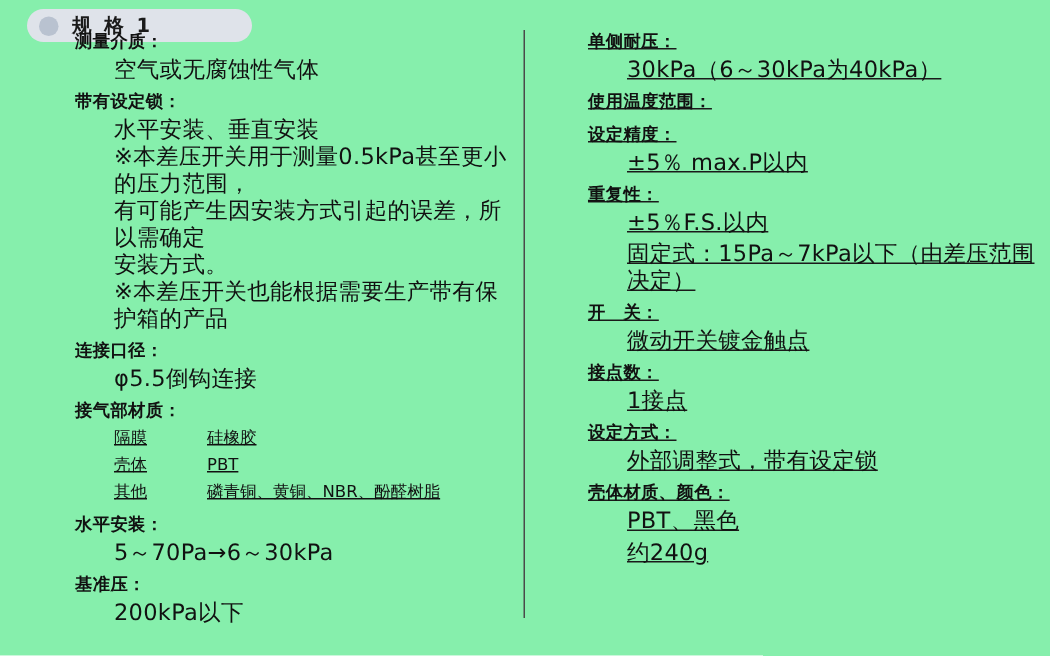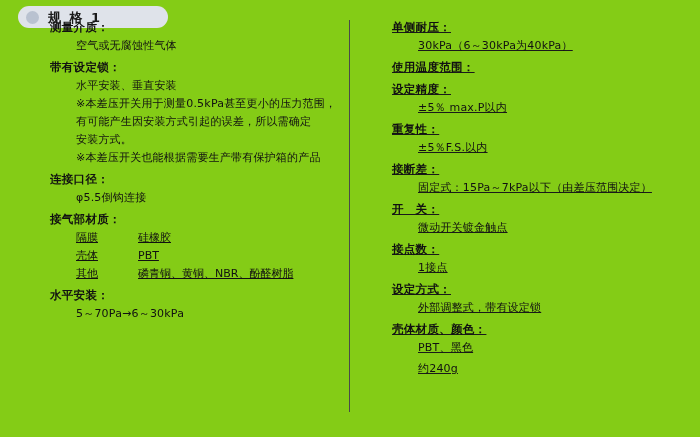--- a/index.html
+++ b/index.html
@@ -10,21 +10,21 @@
     height: 437px;
     background: #ffffff;
     font-family: "DejaVu Sans", "Liberation Sans", sans-serif;
     color: #1a1a1a;
     overflow: hidden;
   }
   #page {
     position: relative;
     width: 700px;
     height: 437px;
-    background: #84cc16;
+    background: #86efac;
   }
 
   
   .header {
     position: absolute;
     left: 18px;
     top: 6px;
     width: 150px;
     height: 22px;
     background: #dfe3ea;
@@ -74,21 +74,21 @@
 
   .entry { margin-bottom: 3px; }
   .label {
     font-size: 11.5px;
     font-weight: bold;
     line-height: 19px;
     letter-spacing: 0.3px;
     color: #111;
   }
   .value {
-    font-size: 11px;
+    font-size: 15px;
     line-height: 18px;
     letter-spacing: 0.2px;
     color: #111;
     padding-left: 26px;
     white-space: pre-wrap;
   }
 
   
   .subrow {
     font-size: 11px;
@@ -150,20 +150,24 @@
           <span class="k">其他</span>
           <span class="v">磷青铜、黄铜、NBR、酚醛树脂</span>
         </div>
       </div>
 
       <div class="entry">
         <div class="label">水平安装：</div>
         <div class="value">5～70Pa→6～30kPa</div>
       </div>
 
+      <div class="entry">
+        <div class="label">基准压：</div>
+        <div class="value">200kPa以下</div>
+      </div>
 
     </div>
 
     <div class="col col-right">
 
       <div class="entry">
         <div class="label">单侧耐压：</div>
         <div class="value">30kPa（6～30kPa为40kPa）</div>
       </div>
 
@@ -175,21 +179,20 @@
         <div class="label">设定精度：</div>
         <div class="value">±5％ max.P以内</div>
       </div>
 
       <div class="entry">
         <div class="label">重复性：</div>
         <div class="value">±5％F.S.以内</div>
       </div>
 
       <div class="entry">
-        <div class="label">接断差：</div>
         <div class="value">固定式：15Pa～7kPa以下（由差压范围决定）</div>
       </div>
 
       <div class="entry">
         <div class="label">开　关：</div>
         <div class="value">微动开关镀金触点</div>
       </div>
 
       <div class="entry">
         <div class="label">接点数：</div>

